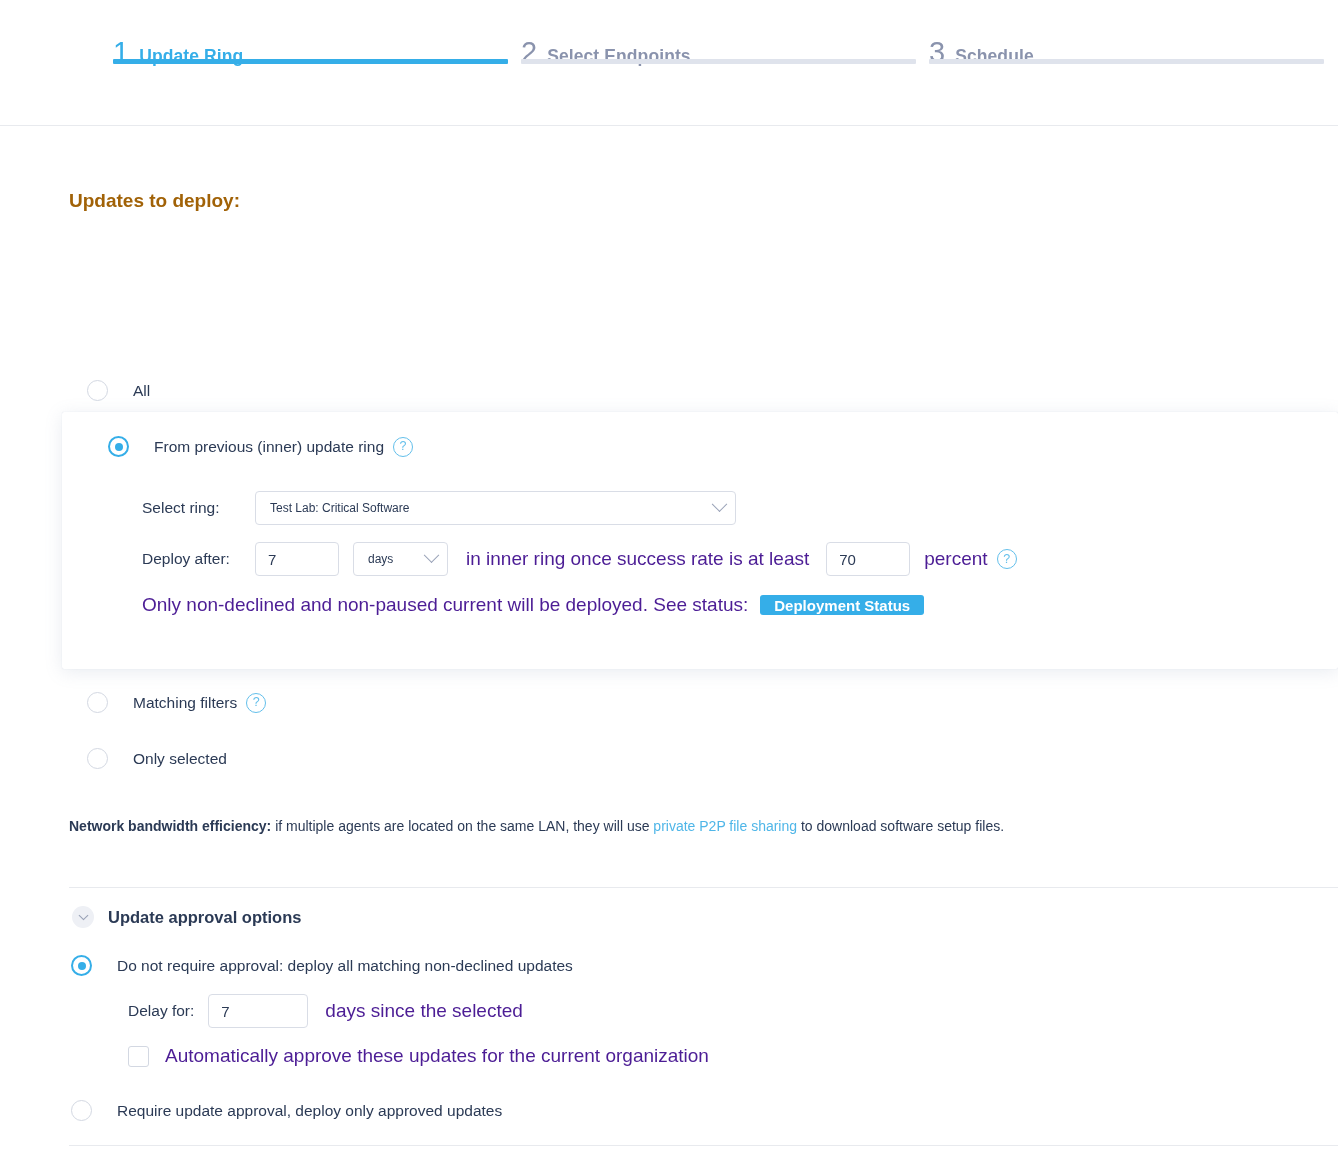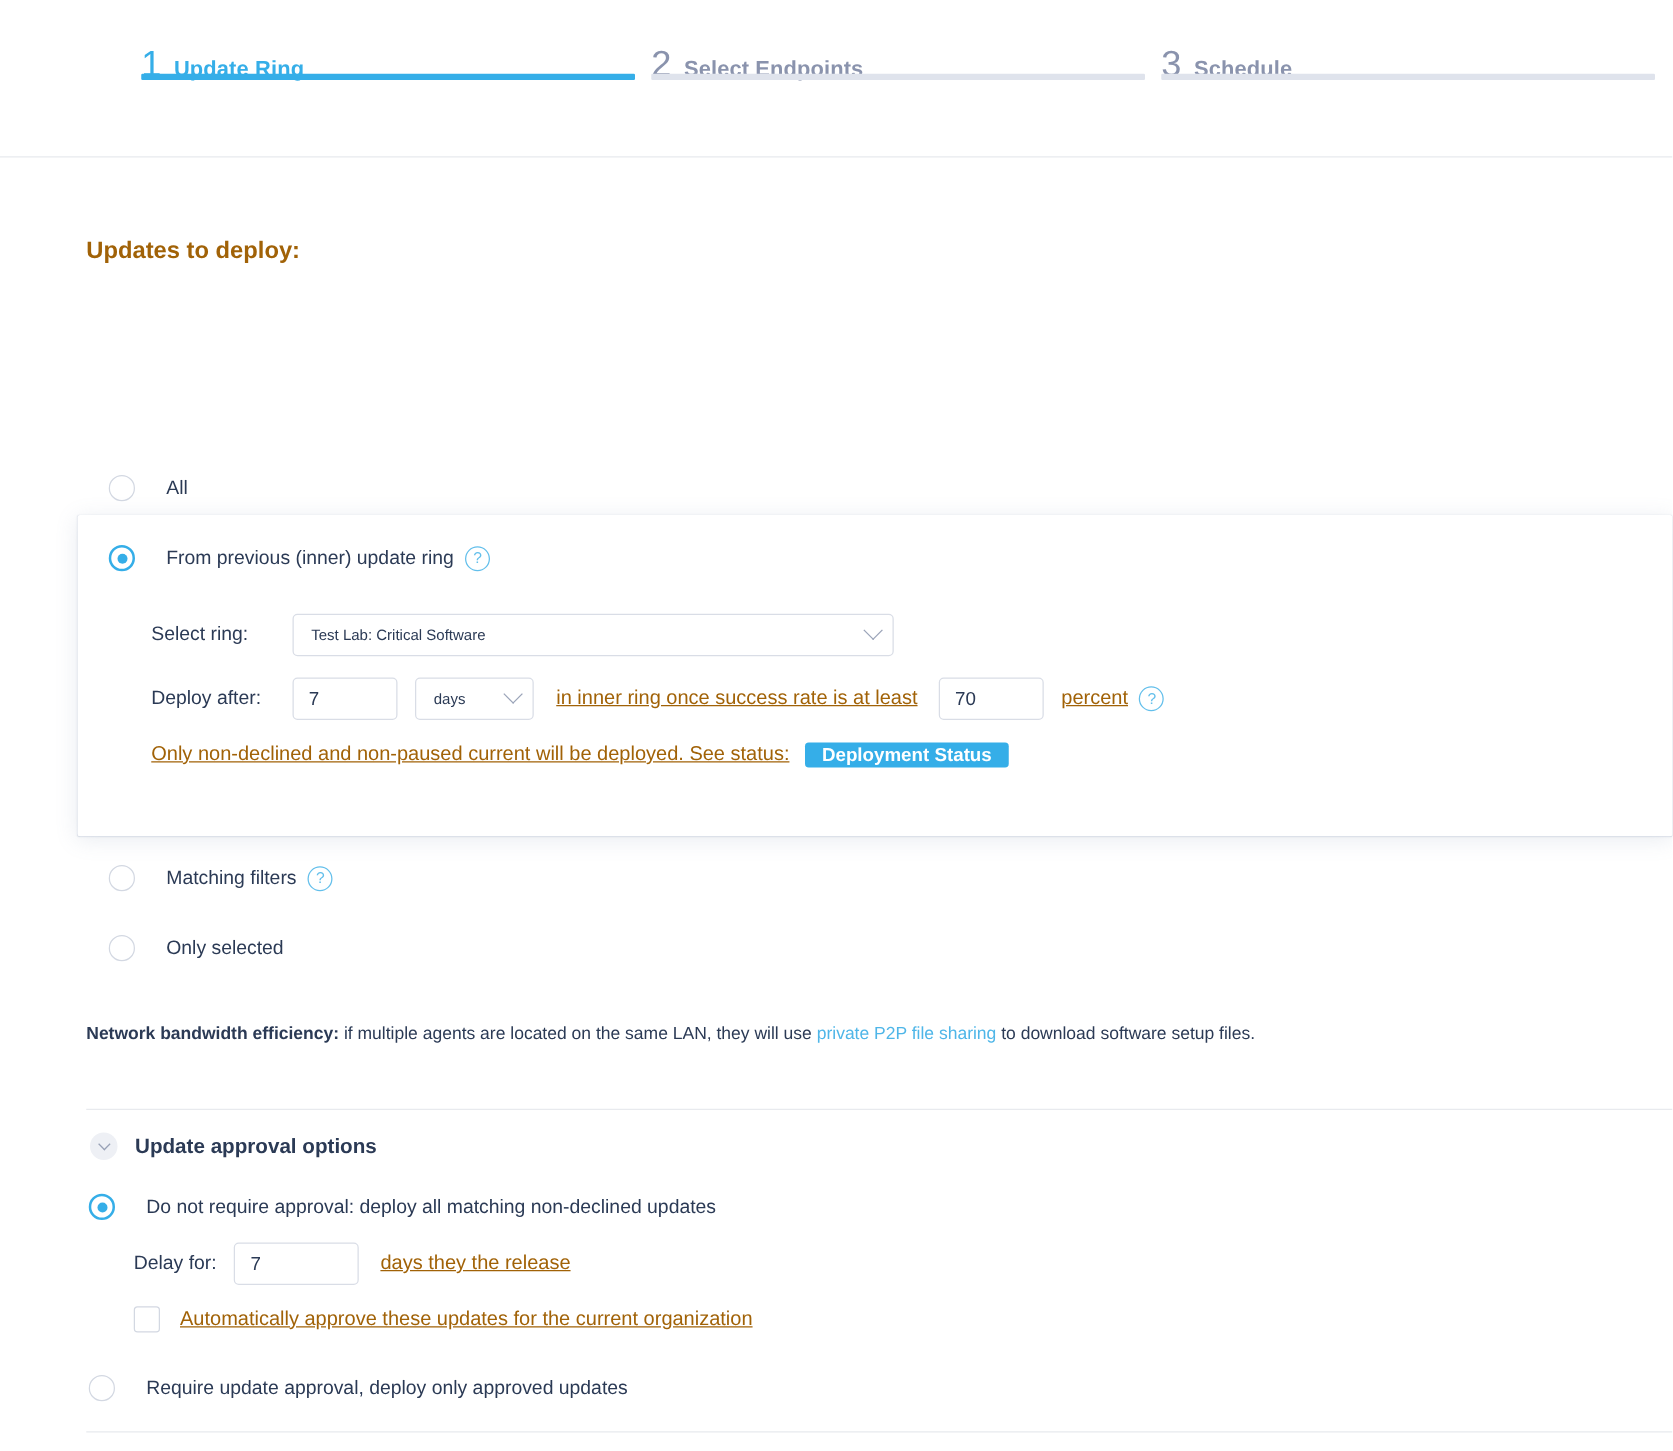--- a/index.html
+++ b/index.html
@@ -119,21 +119,21 @@
   
   .card {
     position: absolute;
     left: 62px; top: 286px;
     width: 1276px;
     height: 257px;
     background: #ffffff;
     box-shadow: 0 3px 18px rgba(120,135,170,0.16), 0 0 1px rgba(120,135,170,0.30);
     border-radius: 2px;
   }
-  .card-row { position: absolute; display: flex; align-items: center; }
+  .card-row { position: absolute; display: flex; align-items: center; margin-left: 21px; }
   .field-label {
     font-size: 15.5px;
     color: #2b3a55;
     white-space: nowrap;
   }
 
   .select-box {
     position: relative;
     height: 34px;
     border: 1px solid #d9dde6;
@@ -173,21 +173,21 @@
     border-radius: 3px;
     height: 20px;
     padding: 0 14px;
     font-size: 15px;
     font-weight: bold;
     font-family: "Liberation Sans", sans-serif;
     cursor: pointer;
     white-space: nowrap;
   }
 
-  .plain-text { font-size: 16px; color: #a16207; white-space: nowrap; text-decoration: underline; }
+  .plain-text { font-size: 19px; color: #4c1d95; white-space: nowrap; }
 
   
   .bandwidth {
     position: absolute;
     left: 69px; top: 692px;
     font-size: 14px;
     color: #2b3a55;
     white-space: nowrap;
   }
   .bandwidth b { font-weight: bold; }
@@ -334,21 +334,21 @@
   </div>
 
   <div class="opt-row" style="left:71px; top:829px;">
     <span class="radio-outer checked"></span>
     <span class="opt-label">Do not require approval: deploy all matching non-declined updates</span>
   </div>
 
   <div class="card-row" style="left:107px; top:868px;">
     <span class="field-label">Delay for:</span>
     <input class="txt-input" style="width: 100px; margin-left: 14px;" value="7">
-    <span class="plain-text" style="margin-left:17px;">days they the release</span>
+    <span class="plain-text" style="margin-left:17px;">days since the selected</span>
   </div>
 
   <div class="card-row" style="left:107px; top:919px;">
     <span class="checkbox"></span>
     <span class="plain-text" style="margin-left:16px;">Automatically approve these updates for the current organization</span>
   </div>
 
   <div class="opt-row" style="left:71px; top:974px;">
     <span class="radio-outer"></span>
     <span class="opt-label">Require update approval, deploy only approved updates</span>

